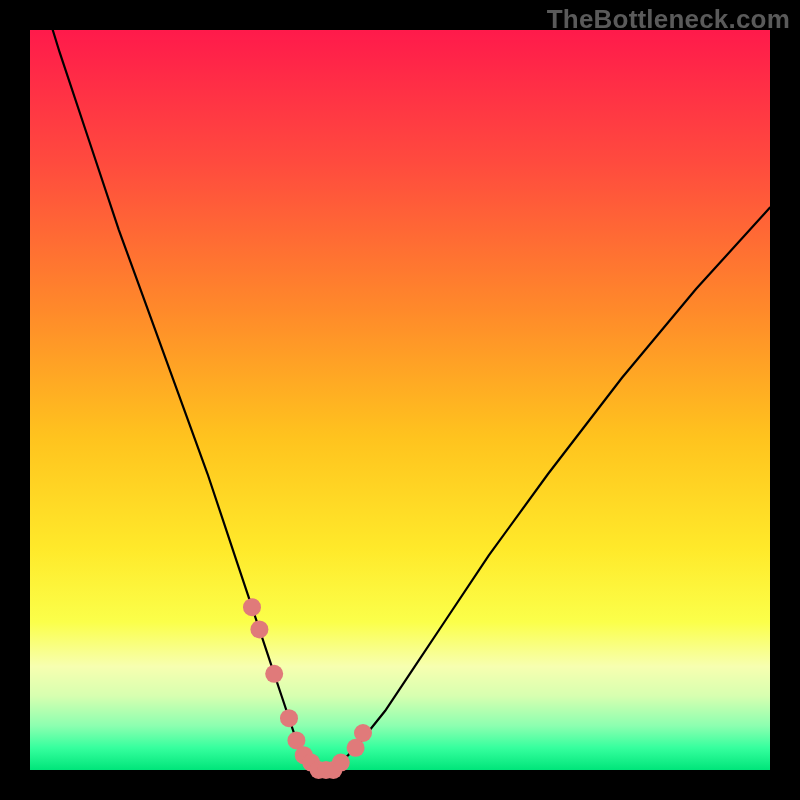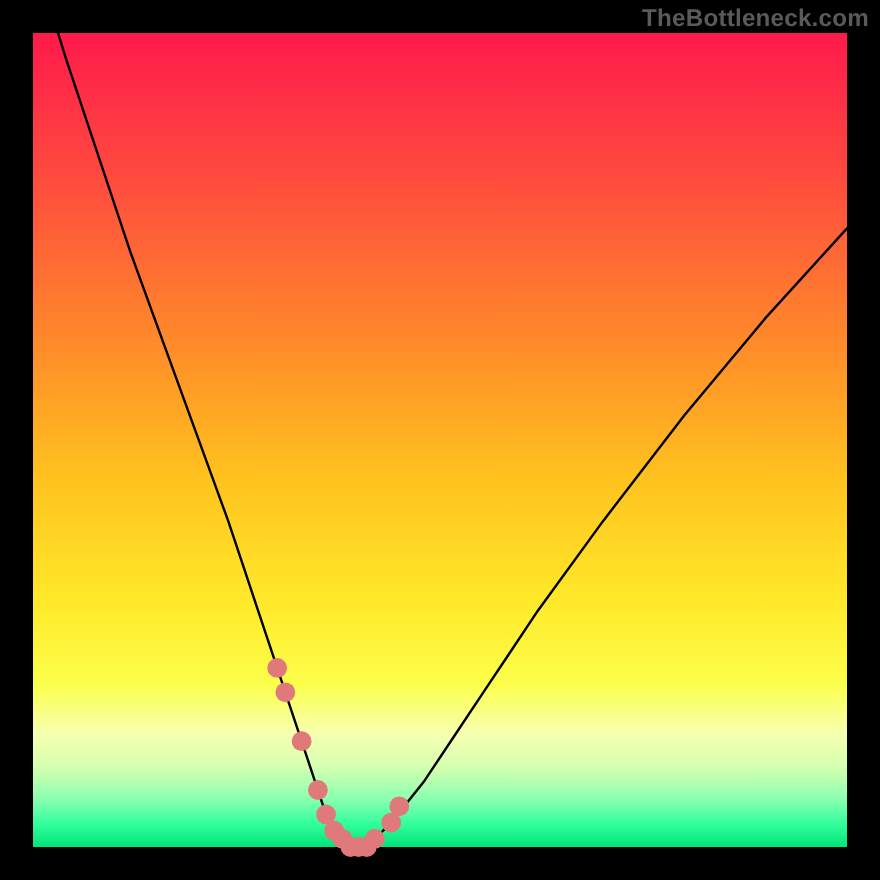--- a/index.html
+++ b/index.html
@@ -24,21 +24,21 @@
     top: 30px;
     width: 740px;
     height: 740px;
     
   }
   .watermark {
     position: absolute;
     top: 4px;
     right: 10px;
     font-family: Arial, Helvetica, sans-serif;
-    font-size: 22px;
+    font-size: 26px;
     font-weight: 600;
     color: #5a5a5a;
     letter-spacing: 0.2px;
   }
   svg.curve {
     position: absolute;
     left: 0;
     top: 0;
     width: 740px;
     height: 740px;

